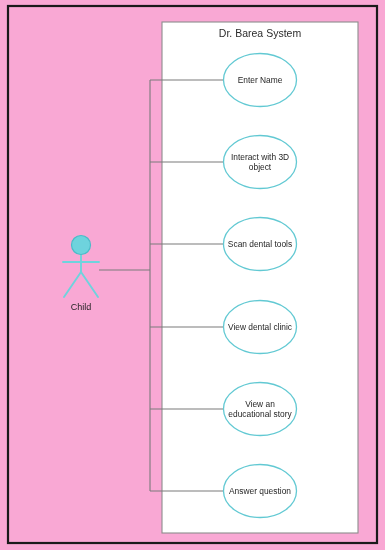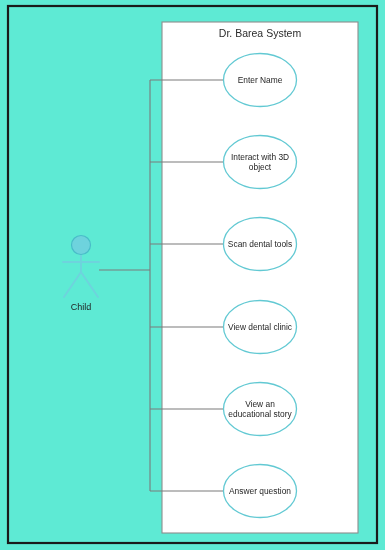--- a/index.html
+++ b/index.html
@@ -5,21 +5,21 @@
 <style>
   html, body {
     margin: 0;
     padding: 0;
     background: #ffffff;
   }
   #page {
     position: relative;
     width: 385px;
     height: 550px;
-    background: #5eead4;
+    background: #f9a8d4;
     font-family: "Liberation Sans", sans-serif;
     overflow: hidden;
   }
   #diagram-svg {
     position: absolute;
     left: 0;
     top: 0;
     width: 385px;
     height: 550px;
     display: block;

